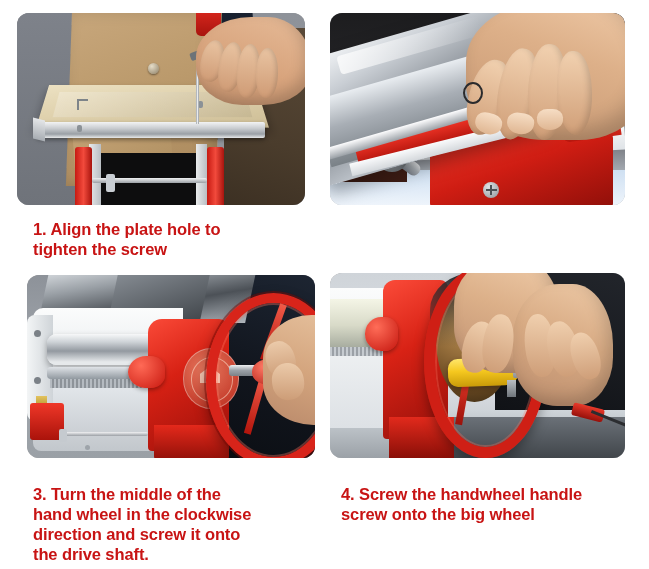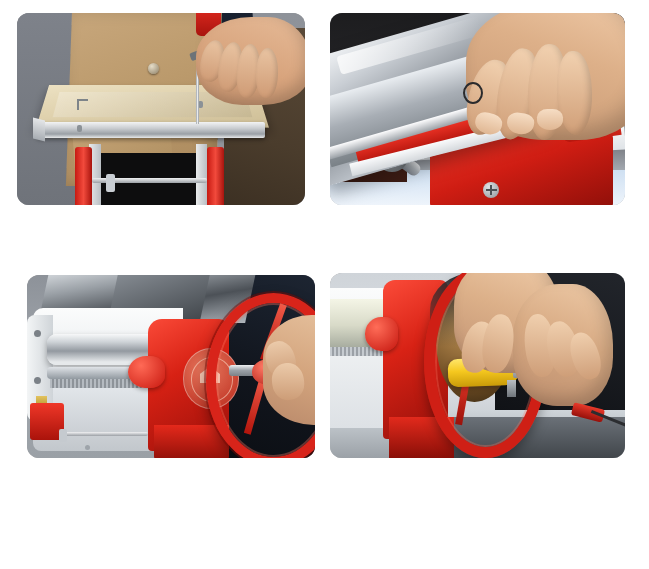--- a/index.html
+++ b/index.html
@@ -413,14 +413,22 @@
     <div class="hand2"></div>
     <div class="gfing k1"></div>
     <div class="gfing k2"></div>
     <div class="gfing k3"></div>
     <div class="gfing k4"></div>
     <div class="gfing k5"></div>
     <div class="tool"></div>
     <div class="toolshaft"></div>
   </div>
 
+  <div class="cap" id="c1">1. Align the plate hole to
+tighten the screw</div>
+  <div class="cap" id="c3">3. Turn the middle of the
+hand wheel in the clockwise
+direction and screw it onto
+the drive shaft.</div>
+  <div class="cap" id="c4">4. Screw the handwheel handle
+screw onto the big wheel</div>
 
 </div>
 
 </body></html>

